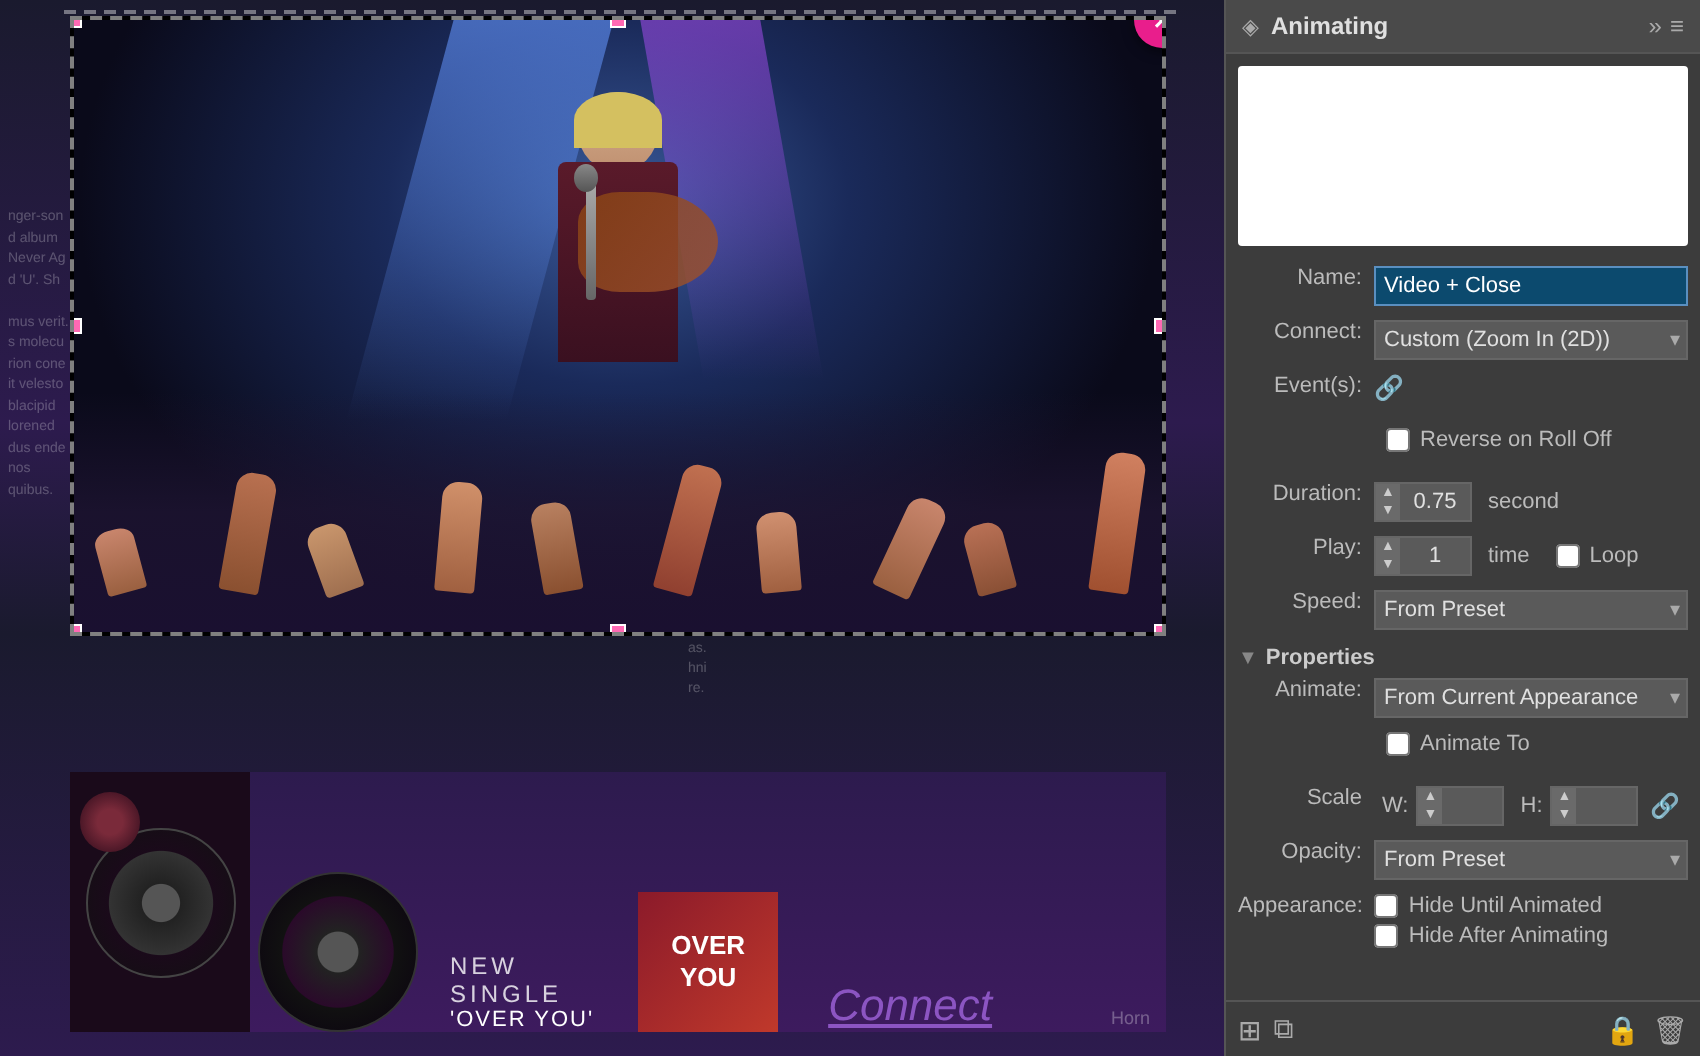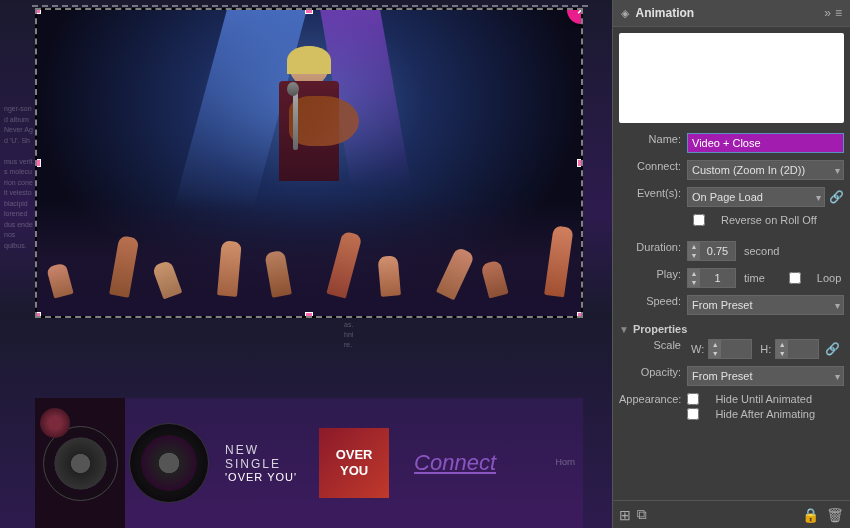--- a/index.html
+++ b/index.html
@@ -143,27 +143,27 @@
       font-size: 14px;
       font-weight: bold;
       cursor: pointer;
       z-index: 10;
       box-shadow: 0 2px 6px rgba(0,0,0,0.5);
     }
 
     
     .bottom-banner {
       position: absolute;
-      bottom: 0;
+      bottom: 12px;
       left: 35px;
       width: 548px;
       height: 130px;
       background: linear-gradient(180deg, #2d1b4e 0%, #3d1b5e 100%);
       display: flex;
-      align-items: center;
+      align-items: flex-end;
     }
 
     .banner-over-you-box {
       width: 70px;
       height: 70px;
       background: linear-gradient(135deg, #8b1a2a, #c0392b);
       display: flex;
       align-items: center;
       justify-content: center;
       color: white;
@@ -252,21 +252,21 @@
       background: #5a5a5a;
       border: 1px solid #666;
       color: #e0e0e0;
       font-size: 11px;
       padding: 2px 4px;
       outline: none;
       height: 20px;
     }
 
     .form-input.selected {
-      background: #a21caf;
+      background: #0c4a6e;
       border-color: #5a8fc0;
       color: white;
     }
 
     .select-wrapper {
       flex: 1;
       position: relative;
     }
 
     .select-wrapper::after {
@@ -341,21 +341,21 @@
 
     .text-secondary {
       color: #bbb;
       font-size: 11px;
       margin-left: 4px;
     }
 
     .checkbox-label {
       display: flex;
       align-items: center;
-      gap: 16px;
+      gap: 5px;
       color: #bbb;
       font-size: 11px;
     }
 
     .checkbox-label input[type=checkbox] {
       width: 12px;
       height: 12px;
       cursor: pointer;
     }
 
@@ -534,21 +534,21 @@
 
     <div style="color:rgba(255,255,255,0.3); font-size:9px; margin-left:auto; padding-right:8px; line-height:1.5;">Horn</div>
   </div>
 </div>
 
 <div class="right-panel">
 
   <div class="panel-header">
     <div class="panel-header-left">
       <span style="color:#aaa; font-size:11px;">◈</span>
-      <span class="panel-title">Animation</span>
+      <span class="panel-title">Animating</span>
     </div>
     <div class="panel-header-icons">
       <span class="header-icon">»</span>
       <span class="header-icon">≡</span>
     </div>
   </div>
 
   <div class="preview-area"></div>
 
   <div class="properties-form">
@@ -563,25 +563,20 @@
       <div class="select-wrapper">
         <select>
           <option>Custom (Zoom In (2D))</option>
         </select>
       </div>
     </div>
 
     <div class="form-row">
       <span class="form-label">Event(s):</span>
       <div class="event-row">
-        <div class="select-wrapper" style="flex:1;">
-          <select>
-            <option>On Page Load</option>
-          </select>
-        </div>
         <span class="event-icon">🔗</span>
       </div>
     </div>
 
     <div class="form-row" style="padding-left:74px;">
       <label class="checkbox-label">
         <input type="checkbox" style="">
         <span>Reverse on Roll Off</span>
       </label>
     </div>
@@ -604,42 +599,56 @@
       <span class="form-label">Play:</span>
       <div class="inline-group">
         <div class="spinner-input">
           <div class="spinner-arrows">
             <button class="spinner-arrow">▲</button>
             <button class="spinner-arrow">▼</button>
           </div>
           <input type="text" value="1" style="">
         </div>
         <span class="text-secondary">time</span>
-        <label class="checkbox-label" style="margin-left:20px;">
+        <label class="checkbox-label" style="margin-left:9px;">
           <input type="checkbox" style="">
           <span>Loop</span>
         </label>
       </div>
     </div>
 
     <div class="form-row">
       <span class="form-label">Speed:</span>
       <div class="select-wrapper">
         <select>
           <option>From Preset</option>
         </select>
       </div>
     </div>
 
     <div class="section-header">
       <span class="section-collapse">▼</span>
       <span>Properties</span>
     </div>
 
-
+    <div class="form-row">
+      <span class="form-label">Animate:</span>
+      <div class="select-wrapper">
+        <select>
+          <option>From Current Appearance</option>
+        </select>
+      </div>
+    </div>
+
+    <div class="form-row" style="padding-left:74px;">
+      <label class="checkbox-label">
+        <input type="checkbox" style="">
+        <span>Animate To</span>
+      </label>
+    </div>
 
 
     <div class="form-row">
       <span class="form-label">Scale</span>
       <div class="inline-group">
         <span class="text-secondary">W:</span>
         <div class="spinner-input">
           <div class="spinner-arrows">
             <button class="spinner-arrow">▲</button>
             <button class="spinner-arrow">▼</button>

